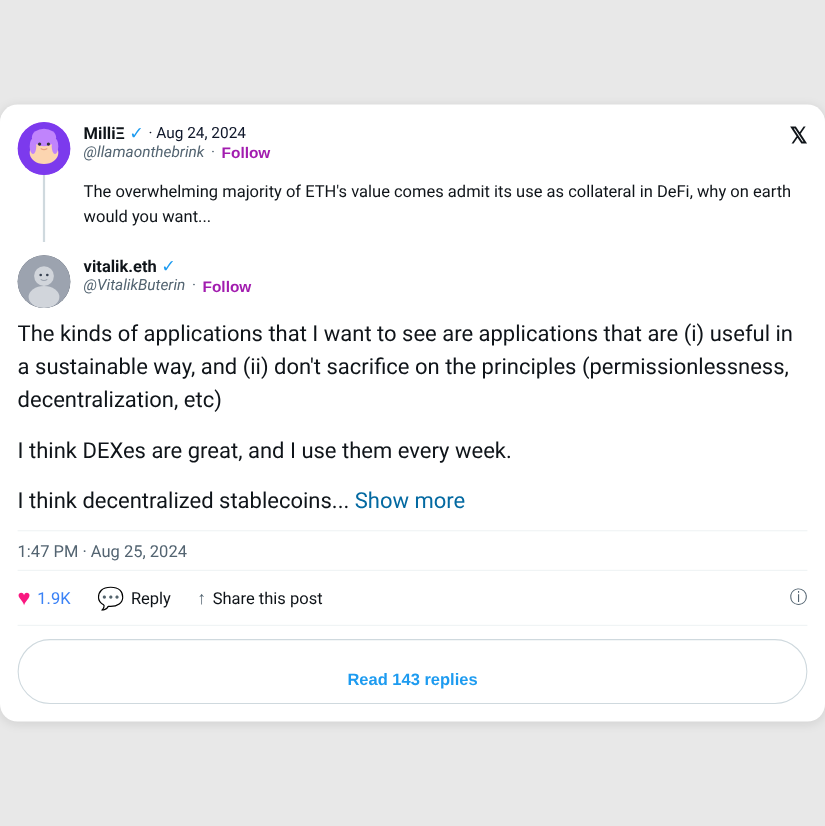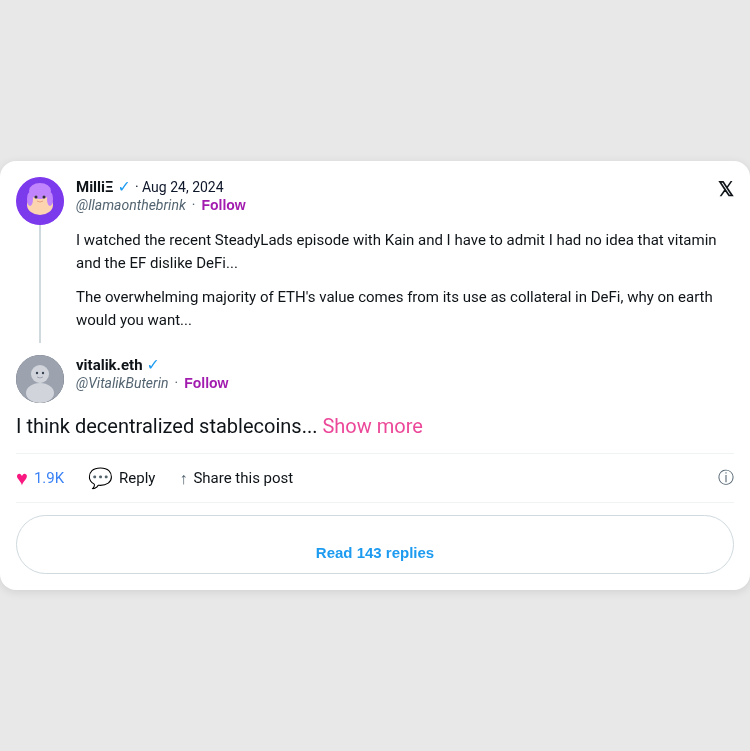--- a/index.html
+++ b/index.html
@@ -150,21 +150,21 @@
       padding: 12px 0 8px 0;
       position: relative;
     }
     .main-tweet-text {
       font-size: 20px;
       color: #0f1419;
       line-height: 1.5;
       padding: 0 0 12px 0;
     }
     .show-more {
-      color: #ec4899;
+      color: #0369a1;
     }
     .tweet-meta {
       padding: 8px 0;
       border-top: 1px solid #eff3f4;
     }
     .meta-timestamp {
       font-size: 15px;
       color: #536471;
     }
     .actions-row {
@@ -261,22 +261,21 @@
       </div>
     </div>
     <div class="x-logo">𝕏</div>
   </div>
 
   <div class="vertical-line-container">
     <div class="vertical-line-wrapper">
       <div class="vertical-line"></div>
     </div>
     <div class="quoted-text-content">
-      <p class="tweet-text" style="margin-bottom: 12px;">I watched the recent SteadyLads episode with Kain and I have to admit I had no idea that vitamin and the EF dislike DeFi...</p>
-      <p class="tweet-text">The overwhelming majority of ETH's value comes from its use as collateral in DeFi, why on earth would you want...</p>
+      <p class="tweet-text">The overwhelming majority of ETH's value comes admit its use as collateral in DeFi, why on earth would you want...</p>
     </div>
   </div>
 
   <div class="main-tweet-section">
     <div class="main-tweet-header">
       <div class="avatar avatar-vitalik">
         <svg width="48" height="48" viewBox="0 0 48 48" xmlns="http://www.w3.org/2000/svg">
           <circle cx="24" cy="24" r="24" fill="#9ca3af"></circle>
           <circle cx="24" cy="19" r="9" fill="#d1d5db"></circle>
           <ellipse cx="24" cy="38" rx="14" ry="10" fill="#d1d5db"></ellipse>
@@ -292,23 +291,28 @@
         </div>
         <div class="handle-row">
           <span class="handle">@VitalikButerin</span>
           <span class="separator">·</span>
           <button class="follow-btn">Follow</button>
         </div>
       </div>
     </div>
 
     <div class="main-tweet-text">
+      <p style="margin-bottom: 16px;">The kinds of applications that I want to see are applications that are (i) useful in a sustainable way, and (ii) don't sacrifice on the principles (permissionlessness, decentralization, etc)</p>
+      <p style="margin-bottom: 16px;">I think DEXes are great, and I use them every week.</p>
       <p>I think decentralized stablecoins... <span class="show-more">Show more</span></p>
     </div>
 
+    <div class="tweet-meta">
+      <span class="meta-timestamp">1:47 PM · Aug 25, 2024</span>
+    </div>
 
     <div class="actions-row">
       <div class="action-item">
         <span class="heart-icon">♥</span>
         <span class="action-count">1.9K</span>
       </div>
       <div class="action-item">
         <span class="comment-icon">💬</span>
         <span class="action-label">Reply</span>
       </div>

